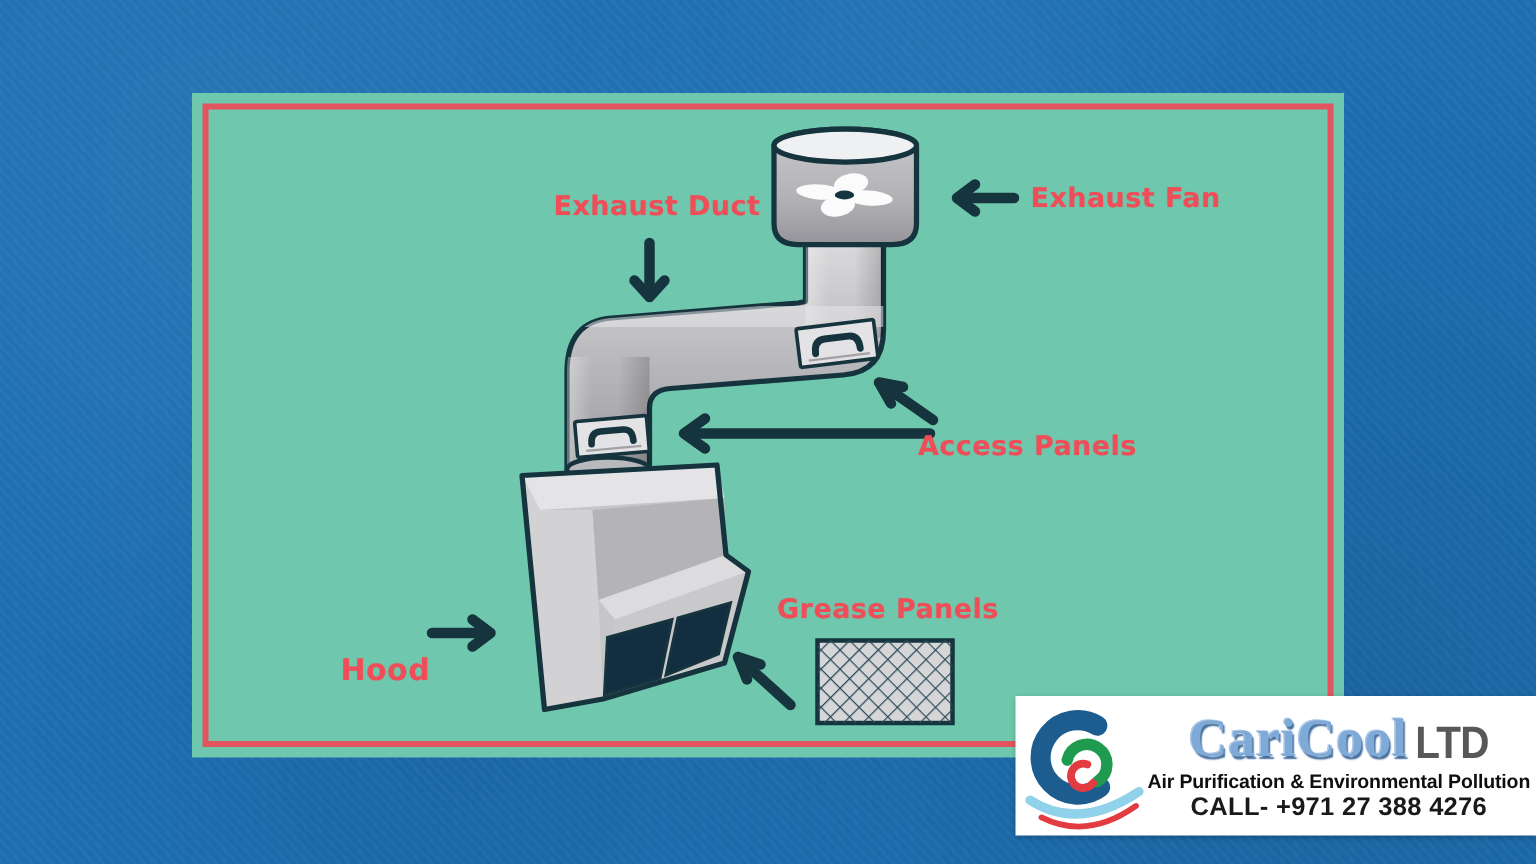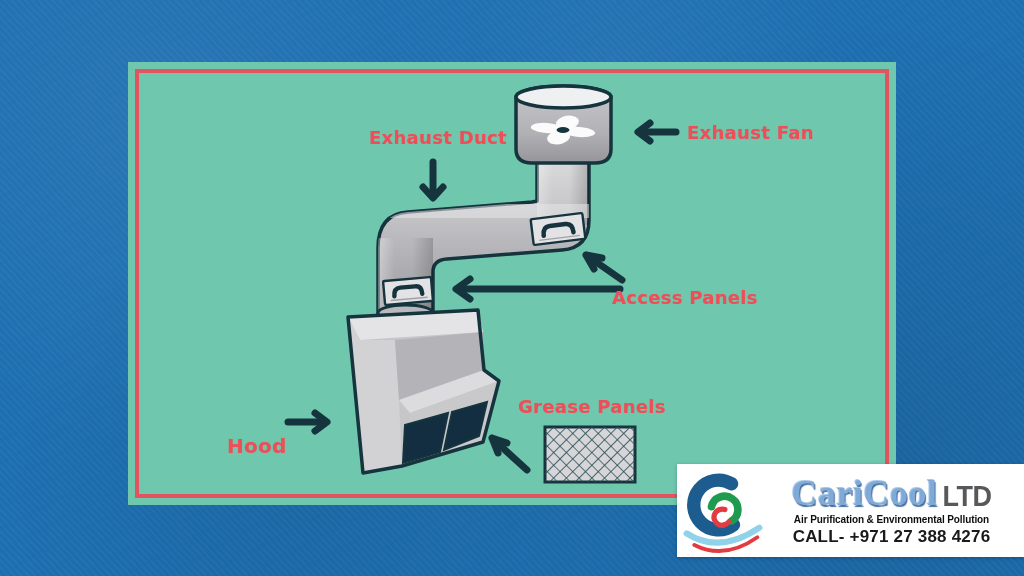--- a/index.html
+++ b/index.html
@@ -44,21 +44,21 @@
     font-family:"Liberation Serif","DejaVu Serif",serif;font-weight:bold;
     font-size:36px;color:#7fa9d6;letter-spacing:.5px;
     text-shadow:-1px -1px 0 #a9c8e8, 1px 2px 1px #476f9e;
   }
   .logo-suffix{
     font-family:"Liberation Sans",sans-serif;font-weight:bold;
     font-size:27px;color:#57585a;letter-spacing:-.5px;transform:scaleY(1.12);
   }
   .logo-tagline{
     font-family:"Liberation Sans",sans-serif;font-weight:bold;
-    font-size:10px;color:#0e0e0e;letter-spacing:-.1px;white-space:nowrap;margin-top:2px;
+    font-size:13px;color:#0e0e0e;letter-spacing:-.1px;white-space:nowrap;margin-top:2px;
   }
   .logo-phone{
     font-family:"Liberation Sans",sans-serif;font-weight:bold;
     font-size:17px;color:#1a1a1a;letter-spacing:.2px;white-space:nowrap;margin-top:2px;
   }
 </style>
 </head>
 <body>
 
 <div id="stage">

